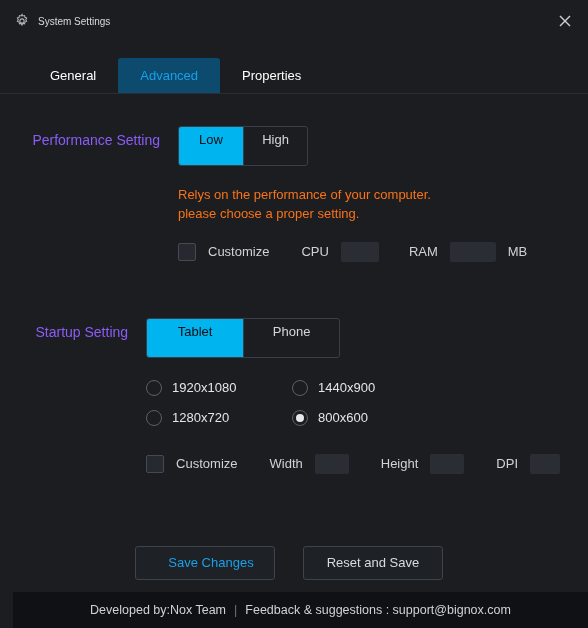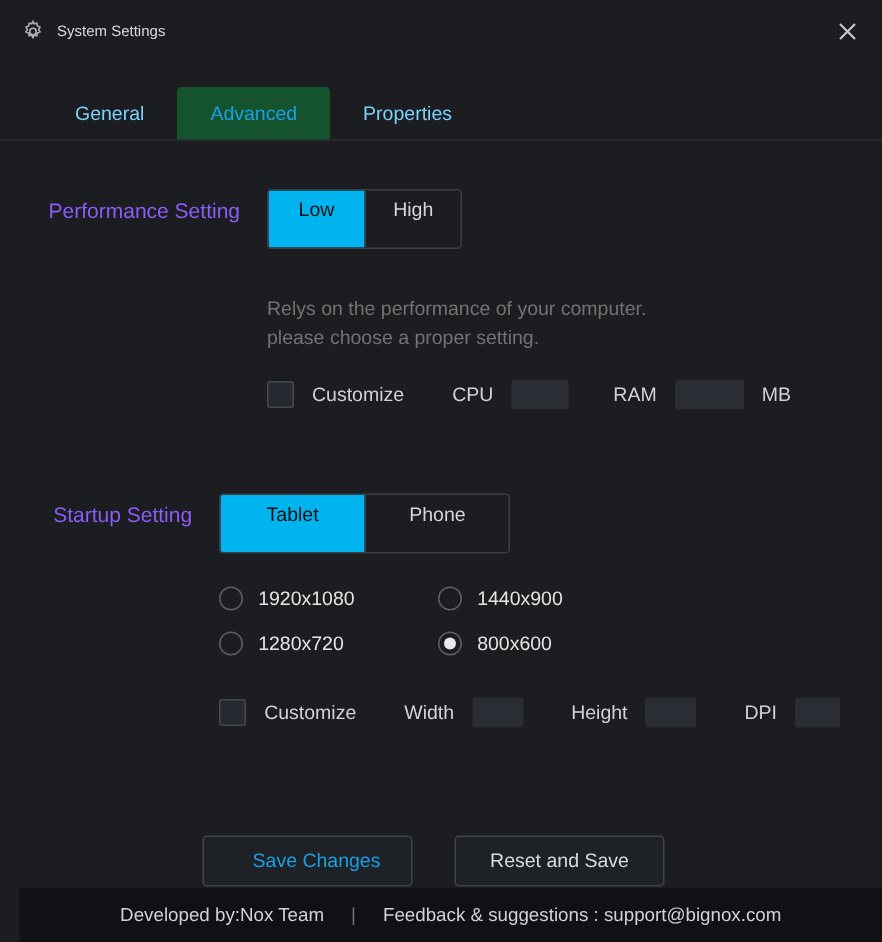--- a/index.html
+++ b/index.html
@@ -21,28 +21,28 @@
   .titlebar .close { margin-left: auto; width: 18px; height: 18px; display:flex; align-items:center; justify-content:center; cursor:pointer; color:#c9cdd1; }
 
   .tabs {
     display: flex; align-items: flex-end;
     padding: 16px 28px 0 28px;
     border-bottom: 1px solid #2a2d33;
     gap: 0;
   }
   .tab {
     padding: 10px 22px 10px 22px;
-    color: #7dd3fc;
+    color: #ffffff;
     cursor: pointer;
     border-top-left-radius: 3px;
     border-top-right-radius: 3px;
     position: relative;
   }
   .tab.active {
-    background: #14532d;
+    background: #0c4a6e;
     color: #1aa0e6;
   }
 
   .content {
     padding: 32px 28px 0 18px;
   }
   .row { display:flex; }
   .label-col {
     width: 160px;
     text-align: right;
@@ -72,22 +72,22 @@
   }
   .seg .seg-btn + .seg-btn { border-left: 1px solid #3a3e46; }
   .seg .seg-btn.active {
     background: #00b4ef;
     color: #0d0f12;
     font-weight: 500;
   }
   .seg.wide .seg-btn { min-width: 96px; }
 
   .hint {
-    color: #737373;
-    margin-top: 31px;
+    color: #f97316;
+    margin-top: 20px;
     line-height: 1.45;
     font-size: 13px;
   }
 
   .line { display:flex; align-items:center; gap: 12px; margin-top: 18px; color:#cfd3d7; }
   .chk {
     width: 18px; height: 18px;
     border: 1px solid #454a52;
     background: #26292f;
     border-radius: 2px;
@@ -146,21 +146,21 @@
     font-size: 13px;
   }
   .btn.primary { color:#1aa0e6;padding-left:12px; }
   .btn.secondary { color:#d9dcdf; }
 
   .footer {
     position:absolute; left:13px; right:0; bottom:0;
     height: 36px;
     background:#101114;
     display:flex; align-items:center; justify-content:center;
-    gap: 18px;
+    gap: 8px;
     color:#cfd3d7;
     font-size: 12.5px;
   }
   .footer .sep { color:#6e737a; }
 </style>
 </head>
 <body>
 
 <div class="titlebar">
   <span class="icon">

